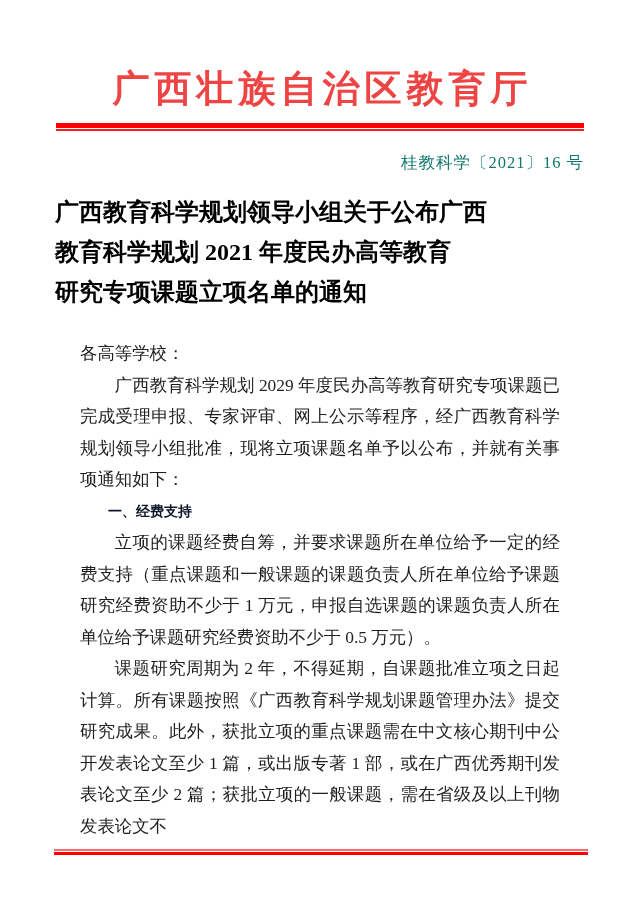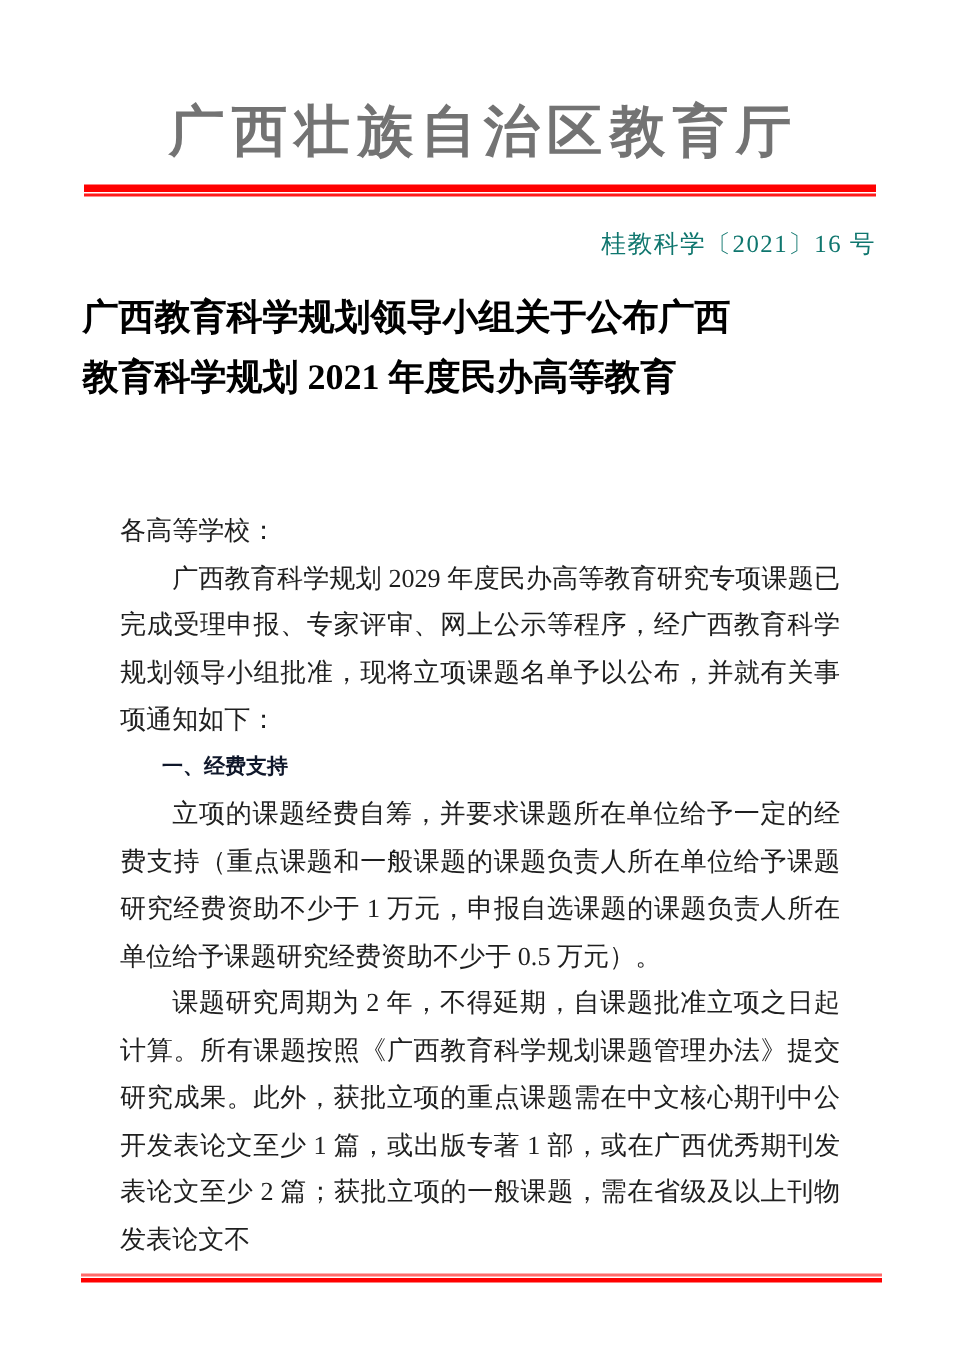--- a/index.html
+++ b/index.html
@@ -14,21 +14,21 @@
   }
   .agency-name {
     position: absolute;
     top: 66px;
     left: 0;
     right: 0;
     text-align: center;
     font-family: "Liberation Serif", serif;
     font-size: 37px;
     font-weight: bold;
-    color: #737373;
+    color: #ef4444;
     letter-spacing: 5px;
     padding-left: 5px;
     line-height: 46px;
     white-space: nowrap;
   }
   .rule-top { position: absolute; top: 123px; left: 56px; width: 528px; }
   .rule-top .bar-thick { height: 4.5px; background: #ff0000; }
   .rule-top .bar-gap   { height: 1.5px; background: transparent; }
   .rule-top .bar-thin  { height: 2px;   background: #ff1a1a; }
   .doc-number {
@@ -87,20 +87,21 @@
     <div class="bar-thick"></div>
     <div class="bar-gap"></div>
     <div class="bar-thin"></div>
   </div>
 
   <div class="doc-number">桂教科学〔2021〕16 号</div>
 
   <div class="doc-title">
     <div>广西教育科学规划领导小组关于公布广西</div>
     <div>教育科学规划 2021 年度民办高等教育</div>
+    <div>研究专项课题立项名单的通知</div>
   </div>
 
   <div class="doc-body">
     <p class="salutation">各高等学校：</p>
     <p class="para">广西教育科学规划 2029 年度民办高等教育研究专项课题已完成受理申报、专家评审、网上公示等程序，经广西教育科学规划领导小组批准，现将立项课题名单予以公布，并就有关事项通知如下：</p>
 
     <p class="section-heading">一、经费支持</p>
     <p class="para">立项的课题经费自筹，并要求课题所在单位给予一定的经费支持（重点课题和一般课题的课题负责人所在单位给予课题研究经费资助不少于 1 万元，申报自选课题的课题负责人所在单位给予课题研究经费资助不少于 0.5 万元）。</p>
 
     <p class="para">课题研究周期为 2 年，不得延期，自课题批准立项之日起计算。所有课题按照《广西教育科学规划课题管理办法》提交研究成果。此外，获批立项的重点课题需在中文核心期刊中公开发表论文至少 1 篇，或出版专著 1 部，或在广西优秀期刊发表论文至少 2 篇；获批立项的一般课题，需在省级及以上刊物发表论文不</p>

